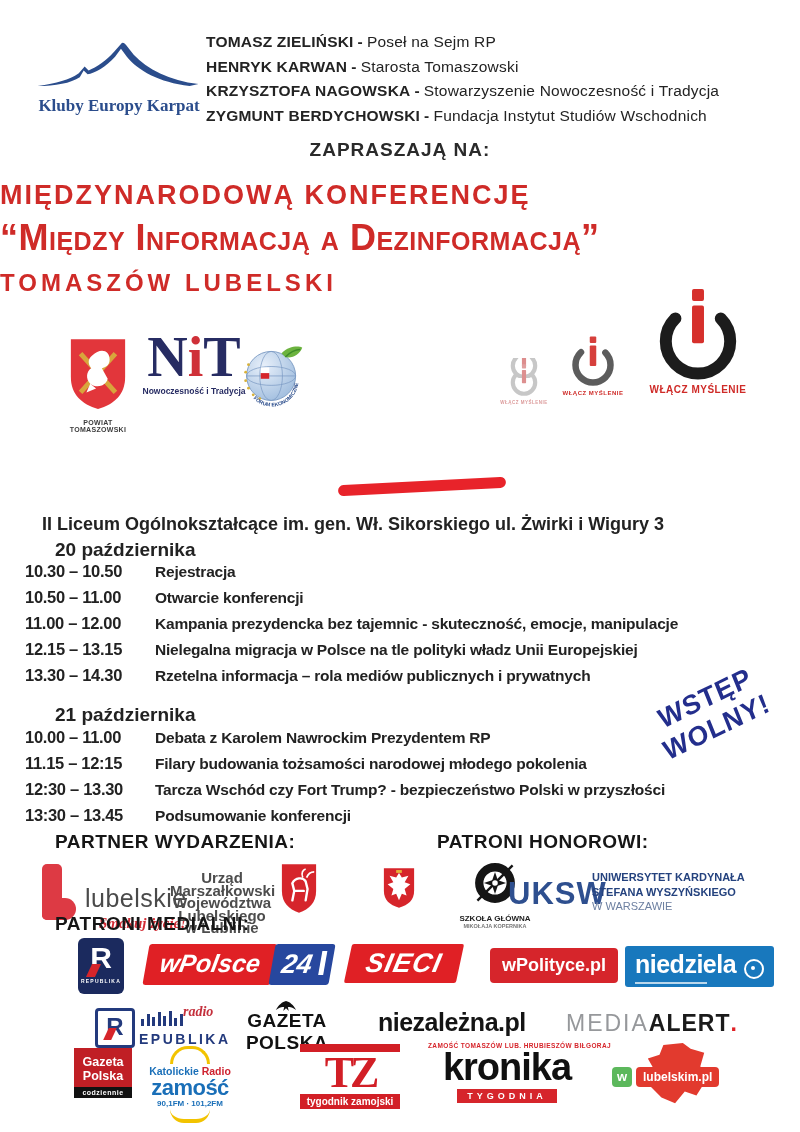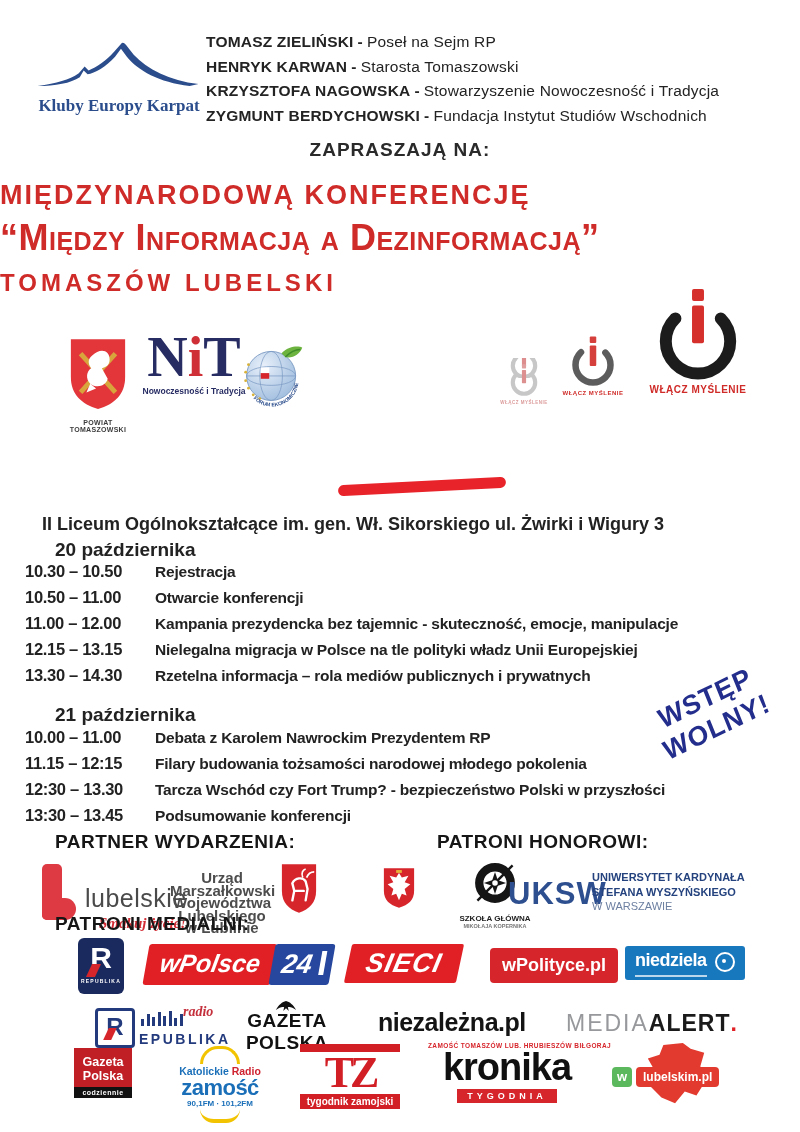--- a/index.html
+++ b/index.html
@@ -82,21 +82,21 @@
   .wp-red{background:#e02025;transform:skewX(-10deg);padding:5px 14px;border-radius:3px;}
   .wp-red span{color:#fff;font-size:25px;font-weight:700;font-style:italic;}
   .wp-blue{position:relative;background:#27479e;transform:skewX(-10deg);padding:5px 20px 5px 10px;margin-left:-2px;border-radius:3px;}
   .wp-blue span{color:#fff;font-size:27px;font-weight:700;font-style:italic;}
   .wp-bang{position:absolute;right:7px;top:7px;width:5px;height:24px;background:#fff;}
   .sieci{left:348px;top:944px;background:#e02025;transform:skewX(-12deg);padding:4px 18px;border-radius:2px;}
   .sieci span{color:#fff;font-size:27px;font-weight:700;font-style:italic;letter-spacing:1px;}
   .wpolityce{left:490px;top:948px;background:#d6252b;border-radius:4px;padding:7px 12px;}
   .wpolityce span{color:#fff;font-size:18px;font-weight:700;}
   .niedziela{left:625px;top:946px;background:#1878bd;border-radius:3px;padding:4px 10px 8px;}
-  .niedziela .name{color:#fff;font-size:18px;font-weight:700;letter-spacing:-.5px;}
+  .niedziela .name{color:#fff;font-size:25px;font-weight:700;letter-spacing:-.5px;}
   .nz-emb{display:inline-block;width:16px;height:16px;border:2px solid #fff;border-radius:50%;margin-left:8px;vertical-align:middle;position:relative;}
   .nz-emb i{position:absolute;left:5px;top:5px;width:4px;height:4px;background:#fff;border-radius:50%;}
   .nz-sub{position:absolute;left:10px;bottom:3px;width:72px;height:2px;background:rgba(255,255,255,.7);}
 
   
   .rrep{left:95px;top:1006px;width:112px;height:44px;}
   .rrep .sq{position:absolute;left:0;top:2px;width:34px;height:34px;border:3px solid #233a7d;border-radius:4px;color:#233a7d;font-size:24px;font-weight:700;text-align:center;line-height:32px;}
   .rrep .acc{position:absolute;left:11px;top:22px;width:8px;height:12px;background:#d6252b;transform:skewX(-25deg);}
   .rrep .bars{position:absolute;left:46px;top:4px;display:flex;align-items:flex-end;gap:2.5px;height:16px;}
   .rrep .bars i{width:3px;background:#233a7d;display:block;}
@@ -108,21 +108,21 @@
   .niezalezna{left:378px;top:1008px;font-size:25px;font-weight:700;color:#141414;letter-spacing:-.5px;}
   .malert{left:566px;top:1010px;font-size:23px;white-space:nowrap;}
   .malert .p1{color:#96989b;font-weight:400;letter-spacing:2px;}
   .malert .p2{color:#1a1a1a;font-weight:700;letter-spacing:1px;}
   .malert .dot{color:#e02025;font-weight:700;}
 
   
   .gpc{left:74px;top:1048px;width:58px;text-align:center;}
   .gpc .box{background:#c01f25;color:#fff;padding:7px 2px 4px;font-size:12.5px;font-weight:700;line-height:14px;}
   .gpc .bar{background:#111;color:#fff;font-size:7px;font-weight:700;padding:2px 0;letter-spacing:.5px;}
-  .krz{left:174px;top:1046px;width:92px;text-align:center;}
+  .krz{left:144px;top:1046px;width:92px;text-align:center;}
   .krz .arc{width:34px;height:15px;border:3px solid #f2c300;border-bottom:none;border-radius:34px 34px 0 0;margin:0 auto 1px;}
   .krz .l1{font-size:10.5px;font-weight:700;}
   .krz .w1{color:#1a6fb8;} .krz .w2{color:#cf2330;}
   .krz .city{font-size:22px;font-weight:700;color:#1a6fb8;letter-spacing:-.5px;line-height:22px;}
   .krz .freq{font-size:8px;font-weight:700;color:#1a6fb8;}
   .krz .smile{width:40px;height:10px;border-bottom:4px solid #f2c300;border-radius:0 0 40px 40px;margin:1px auto 0;}
   .tzl{left:300px;top:1044px;width:100px;text-align:center;}
   .tzl .strip{height:8px;background:#d21f26;margin-bottom:1px;}
   .tzl .abbr{font-family:"Liberation Serif",serif;font-size:44px;line-height:40px;font-weight:700;color:#d21f26;letter-spacing:-4px;}
   .tzl .bar{background:#d21f26;color:#fff;font-size:10px;font-weight:700;padding:2px 0;margin-top:1px;}

